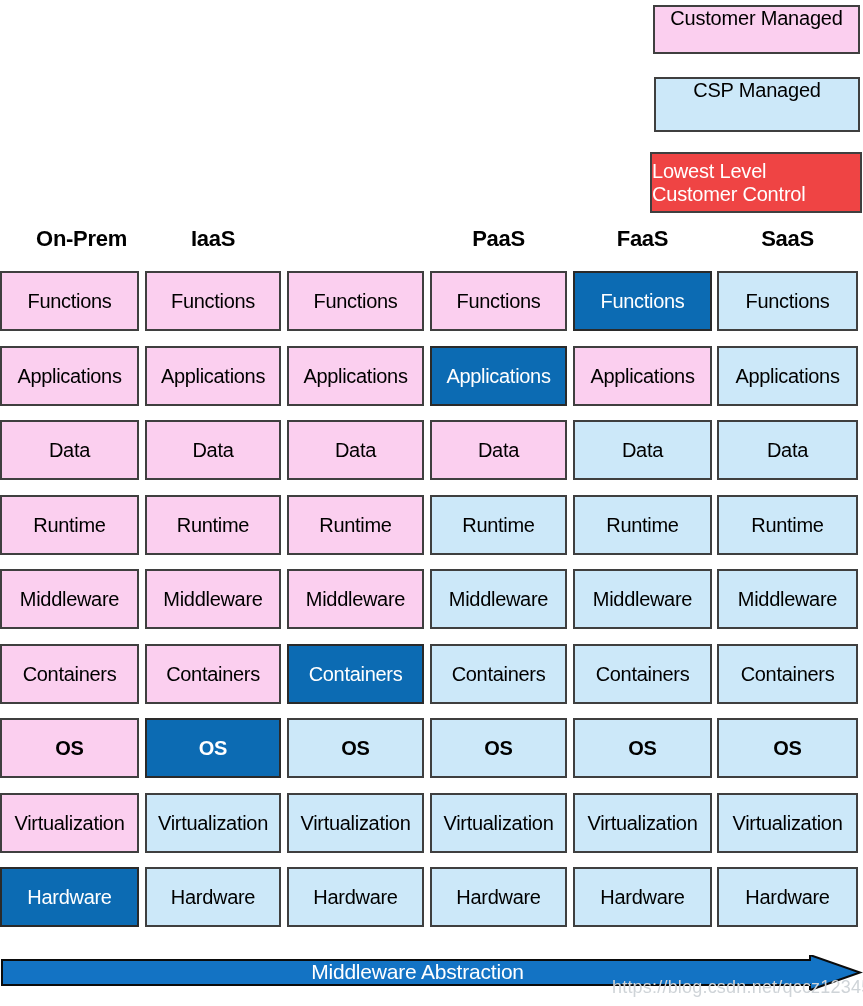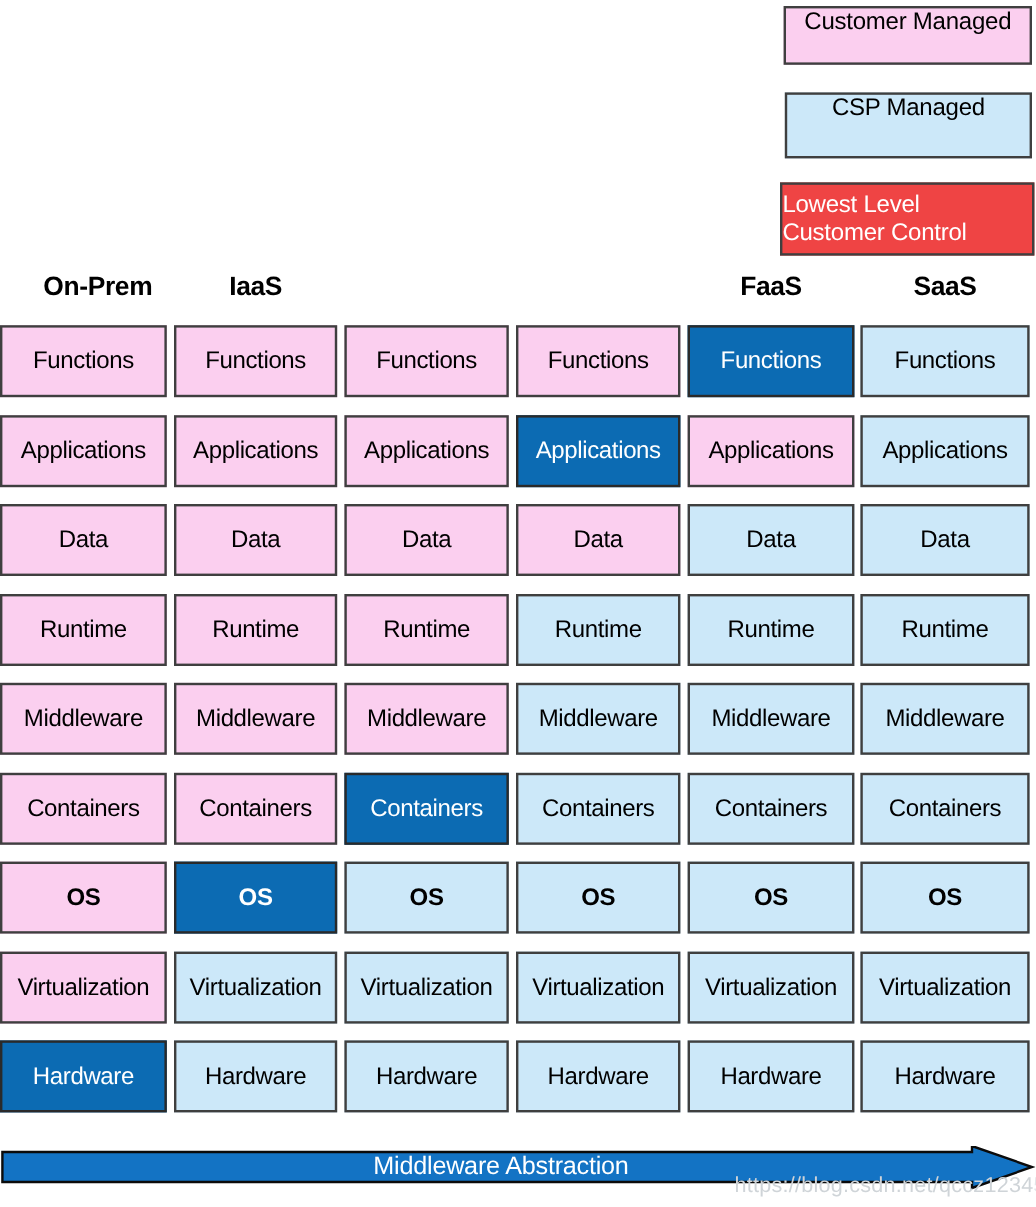--- a/index.html
+++ b/index.html
@@ -151,20 +151,21 @@
   </div>
   <div class="legend-box" id="legend-lowest-control">
     <span>Lowest Level</span>
     <span>Customer Control</span>
   </div>
 </div>
 
 <div id="col-headers">
     <div class="col-header" style="left: 12px; width: 139px;">On-Prem</div>
     <div class="col-header" style="left: 145px; width: 136px;">IaaS</div>
+    <div class="col-header" style="left: 430px; width: 137px;">PaaS</div>
     <div class="col-header" style="left: 573px; width: 139px;">FaaS</div>
     <div class="col-header" style="left: 717px; width: 141px;">SaaS</div>
   </div>
 
 <div id="grid">
     <div class="grid-row" style="top: 0px;">
       <div class="cell customer" style="left: 0px; width: 139px;">Functions</div>
       <div class="cell customer" style="left: 145px; width: 136px;">Functions</div>
       <div class="cell customer" style="left: 287px; width: 137px;">Functions</div>
       <div class="cell customer" style="left: 430px; width: 137px;">Functions</div>

